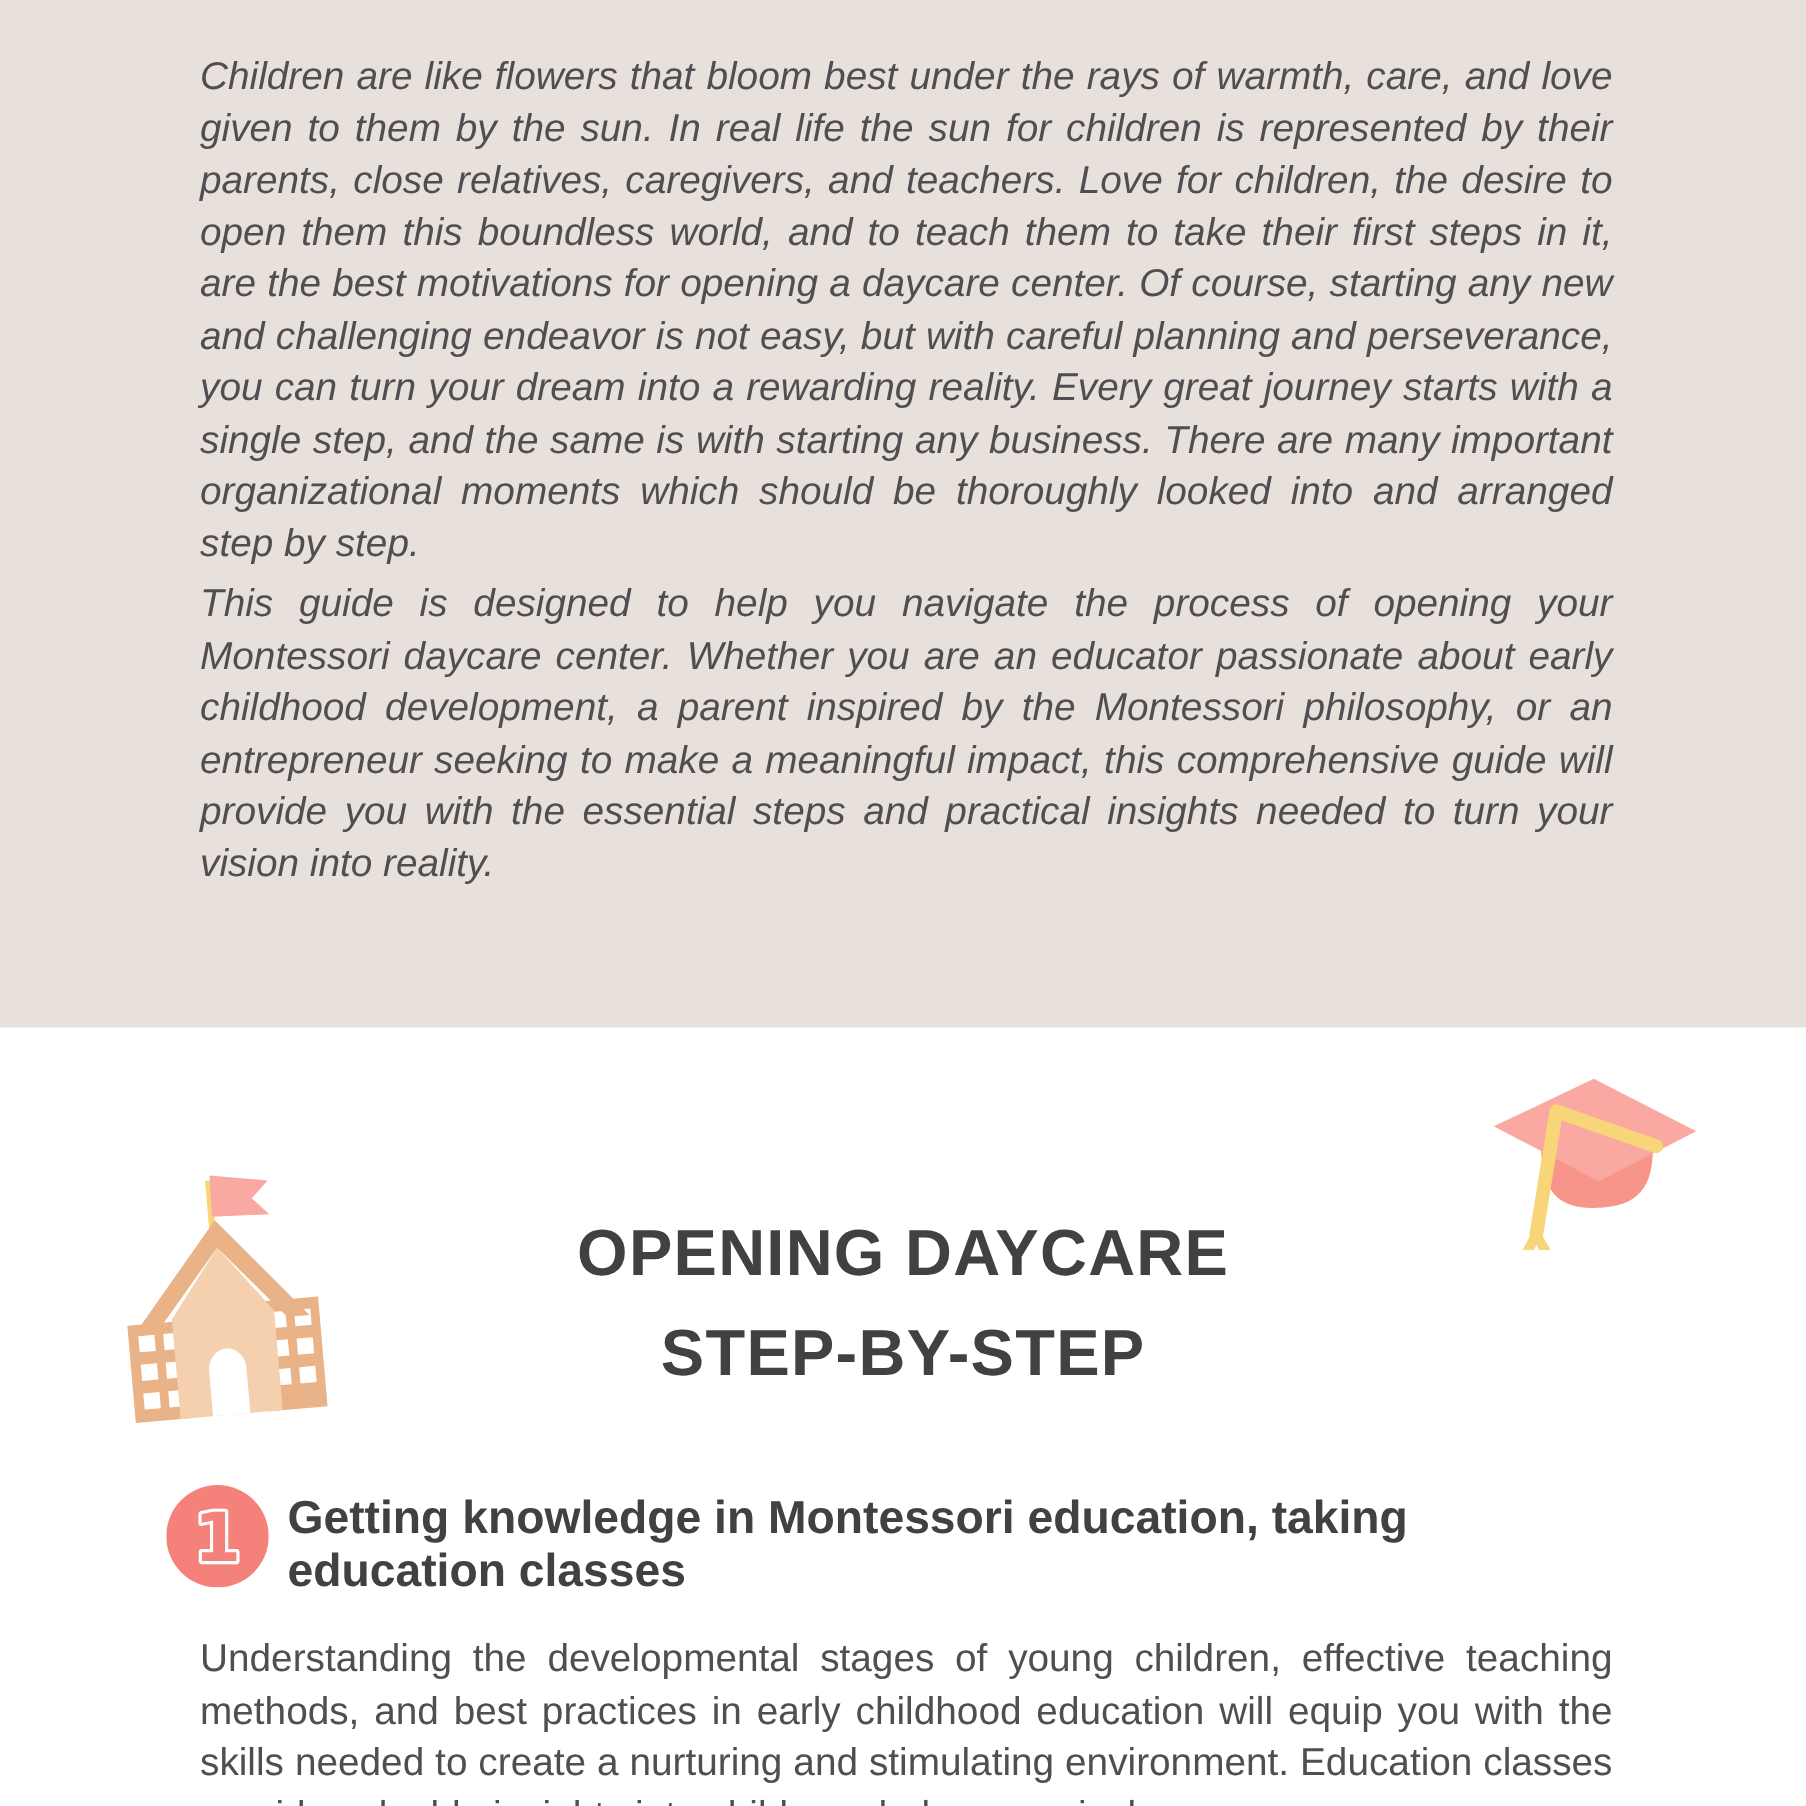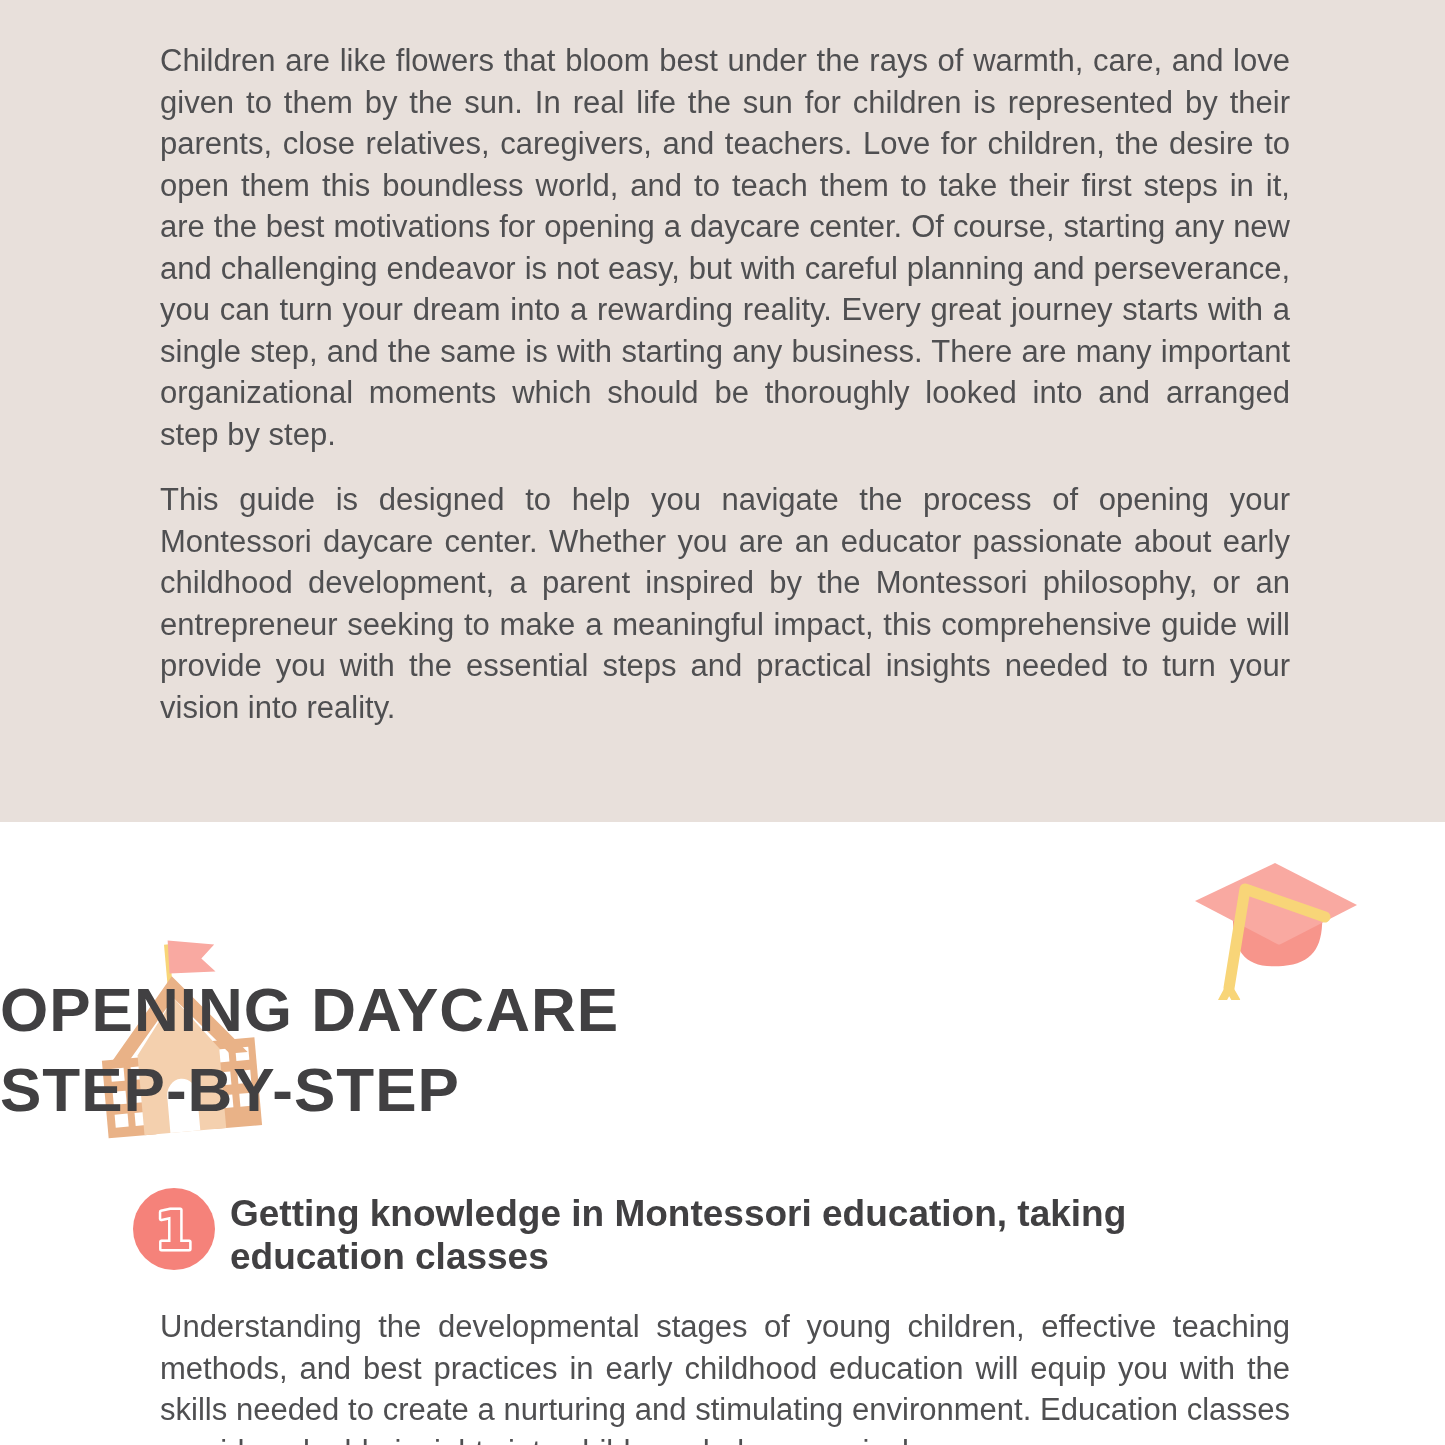--- a/index.html
+++ b/index.html
@@ -25,29 +25,31 @@
     box-sizing: border-box;
     padding: 40px 155px 0 160px;
   }
   .intro p {
     margin: 0;
     font-size: 31px;
     line-height: 41.5px;
     color: #4F4F51;
     text-align: justify;
     text-justify: inter-word;
+    font-style: italic;
   }
-  .intro p + p { margin-top: 24px; }
+  .intro p + p { margin-top: 7px; }
 
   
   .page-title {
     position: absolute;
     top: 928px; left: 0;
     width: 1445px;
-    font-size: 62px;
+    text-align: center;
+    font-size: 52px;
     line-height: 80px;
     font-weight: bold;
     letter-spacing: 1px;
     color: #414042;
   }
 
   .school-icon {
     position: absolute;
     left: 92px;
     top: 936px;

